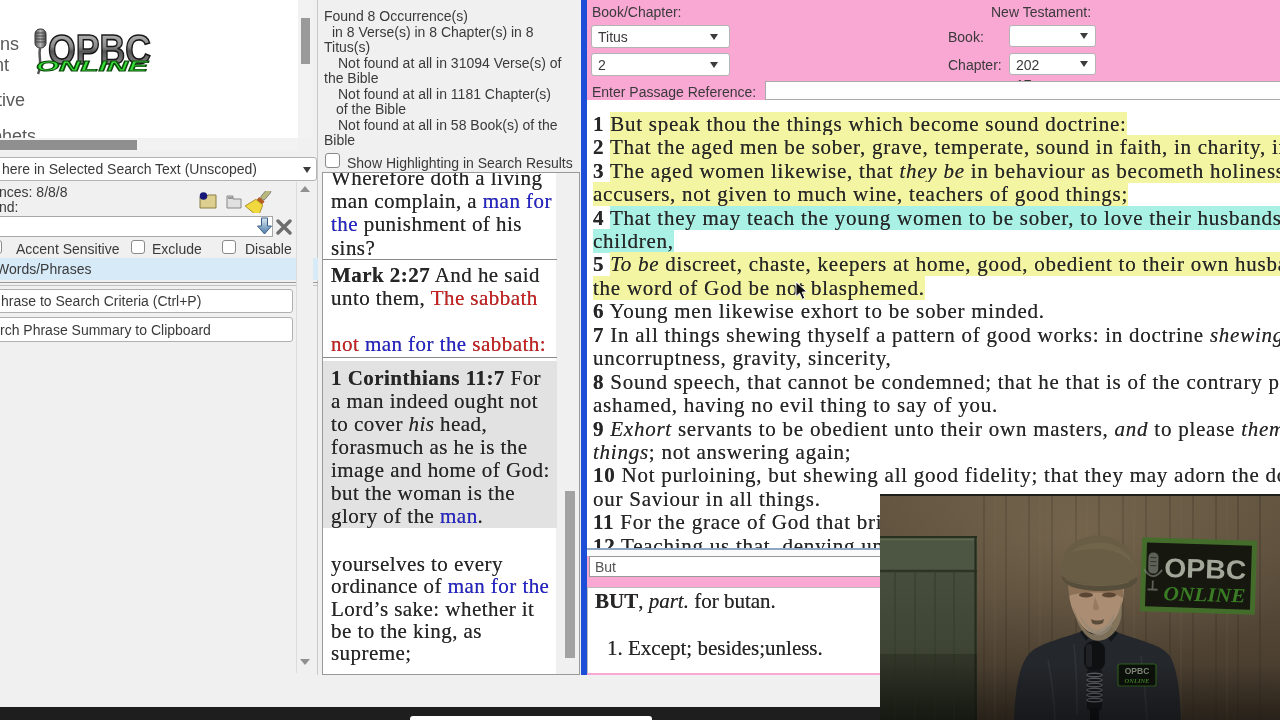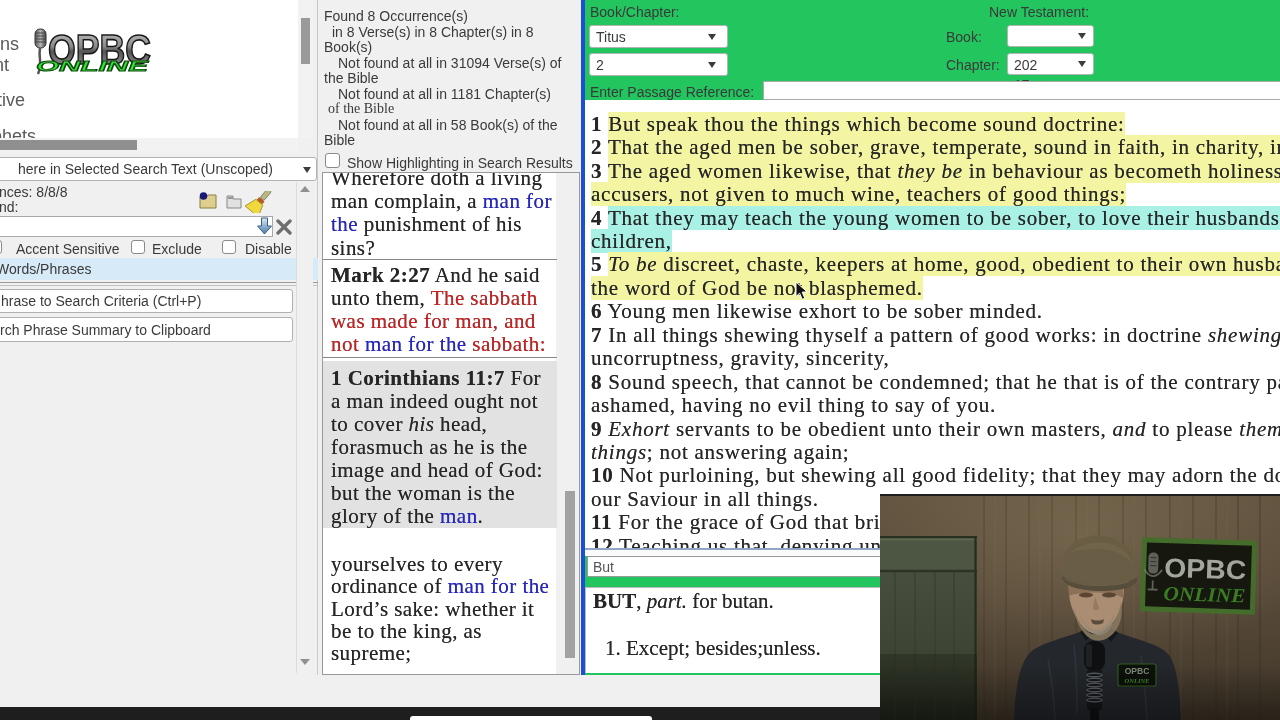--- a/index.html
+++ b/index.html
@@ -59,21 +59,21 @@
     </svg>
   </div>
 
   <div class="abs" style="left:298px;top:0;width:15px;height:138px;background:#f2f2f2;"></div>
   <div class="abs" style="left:301px;top:18px;width:9px;height:46px;background:#9a9a9a;"></div>
 
   <div class="abs" style="left:0;top:138px;width:298px;height:13px;background:#f2f2f2;"></div>
   <div class="abs" style="left:0;top:140px;width:137px;height:10px;background:#8f8f8f;"></div>
 
   <div class="abs dd" style="left:-2px;top:157px;width:319px;height:24px;border-radius:0 3px 3px 0;"></div>
-  <div class="abs s" style="left:18px;top:161px;">here in Selected Search Text (Unscoped)</div>
+  <div class="abs s" style="left:2px;top:161px;">here in Selected Search Text (Unscoped)</div>
   <div class="caret" style="left:303px;top:167px;"></div>
 
   <div class="abs s" style="left:-1px;top:184px;">nces: 8/8/8</div>
   <div class="abs s" style="left:-1px;top:199px;">nd:</div>
 
   <svg class="abs" style="left:199px;top:191px;" width="75" height="22" viewBox="0 0 75 22">
     <path d="M1,6 L7,6 L9,4 L17,4 L17,17 L1,17 Z" fill="#ddd08e" stroke="#8a7d45" stroke-width="1"></path>
     <circle cx="4.5" cy="5" r="3.8" fill="#181878"></circle>
     <path d="M28,5 h6 v3 h8 v9 h-14 z" fill="#e0e0e0" stroke="#888" stroke-width="1"></path>
     <rect x="29" y="6" width="5" height="2" fill="#999"></rect>
@@ -116,25 +116,25 @@
   <div class="abs s" style="left:0px;top:322px;">rch Phrase Summary to Clipboard</div>
 
   <div class="abs" style="left:296px;top:182px;width:17px;height:491px;background:#f0f0f0;border-left:1px solid #dcdcdc;"></div>
   <div class="abs" style="left:300px;top:186px;width:0;height:0;border-left:5px solid transparent;border-right:5px solid transparent;border-bottom:6px solid #909090;"></div>
   <div class="abs" style="left:300px;top:659px;width:0;height:0;border-left:5px solid transparent;border-right:5px solid transparent;border-top:6px solid #909090;"></div>
 </div>
 
 <div class="abs" style="left:319px;top:0;width:262px;height:675px;background:#f0f0f0;">
   <div class="abs s" style="left:5px;top:8px;">Found 8 Occurrence(s)</div>
   <div class="abs s" style="left:13px;top:24px;">in 8 Verse(s) in 8 Chapter(s) in 8</div>
-  <div class="abs s" style="left:5px;top:39px;">Book(s)</div>
+  <div class="abs s" style="left:5px;top:39px;">Titus(s)</div>
   <div class="abs s" style="left:19px;top:55px;">Not found at all in 31094 Verse(s) of</div>
   <div class="abs s" style="left:5px;top:70px;">the Bible</div>
   <div class="abs s" style="left:19px;top:86px;">Not found at all in 1181 Chapter(s)</div>
-  <div class="abs s" style="left:9px;top:101px;font-family:Liberation Serif, serif;">of the Bible</div>
+  <div class="abs s" style="left:17px;top:101px;">of the Bible</div>
   <div class="abs s" style="left:19px;top:117px;">Not found at all in 58 Book(s) of the</div>
   <div class="abs s" style="left:5px;top:132px;">Bible</div>
   <div class="cb" style="left:6px;top:153px;width:15px;height:15px;"></div>
   <div class="abs s" style="left:28px;top:155px;">Show Highlighting in Search Results</div>
 
   <div id="mlist" class="abs" style="left:3px;top:172px;width:258px;height:503px;background:#fff;border:1px solid #999;overflow:hidden;">
 
     <div class="abs" style="left:233px;top:0;width:25px;height:503px;background:#f0f0f0;"></div>
     <div class="abs" style="left:242px;top:318px;width:10px;height:167px;background:#a2a2a2;"></div>
 
@@ -142,38 +142,37 @@
 
     <div class="abs" style="left:0;top:86px;width:234px;height:1px;background:#888;"></div>
     <div class="abs" style="left:0;top:184px;width:234px;height:1px;background:#888;"></div>
 
     <div class="abs ser" style="left:8px;top:-6px;">Wherefore doth a living</div>
     <div class="abs ser" style="left:8px;top:17px;">man complain, a <span class="blue">man for</span></div>
     <div class="abs ser" style="left:8px;top:40px;"><span class="blue">the</span> punishment of his</div>
     <div class="abs ser" style="left:8px;top:64px;">sins?</div>
     <div class="abs ser" style="left:8px;top:91px;"><span class="b">Mark 2:27</span> And he said</div>
     <div class="abs ser" style="left:8px;top:114px;">unto them, <span class="red">The sabbath</span></div>
-    <div class="abs ser" style="left:8px;top:137px;"><span class="red">was made for man, and</span></div>
     <div class="abs ser" style="left:8px;top:160px;"><span class="red">not</span> <span class="blue">man for the</span> <span class="red">sabbath:</span></div>
     <div class="abs ser" style="left:8px;top:194px;"><span class="b">1 Corinthians 11:7</span> For</div>
     <div class="abs ser" style="left:8px;top:217px;">a man indeed ought not</div>
     <div class="abs ser" style="left:8px;top:240px;">to cover <span class="i">his</span> head,</div>
     <div class="abs ser" style="left:8px;top:263px;">forasmuch as he is the</div>
-    <div class="abs ser" style="left:8px;top:286px;">image and head of God:</div>
+    <div class="abs ser" style="left:8px;top:286px;">image and home of God:</div>
     <div class="abs ser" style="left:8px;top:309px;">but the woman is the</div>
     <div class="abs ser" style="left:8px;top:332px;">glory of the <span class="blue">man</span>.</div>
     <div class="abs ser" style="left:8px;top:380px;">yourselves to every</div>
     <div class="abs ser" style="left:8px;top:402px;">ordinance of <span class="blue">man for the</span></div>
     <div class="abs ser" style="left:8px;top:425px;">Lord’s sake: whether it</div>
     <div class="abs ser" style="left:8px;top:447px;">be to the king, as</div>
     <div class="abs ser" style="left:8px;top:469px;">supreme;</div>
   </div>
 </div>
 
-<div class="abs" style="left:581px;top:0;width:699px;height:675px;background:#22c55e;border-left:4px solid #1d4ed8;">
+<div class="abs" style="left:581px;top:0;width:699px;height:675px;background:#f9a8d4;border-left:6px solid #1d4ed8;">
   <div class="abs s" style="left:5px;top:4px;">Book/Chapter:</div>
   <div class="abs dd" style="left:4px;top:25px;width:139px;height:23px;"></div>
   <div class="abs s" style="left:11px;top:29px;">Titus</div>
   <div class="caret" style="left:123px;top:34px;"></div>
   <div class="abs dd" style="left:4px;top:53px;width:139px;height:23px;"></div>
   <div class="abs s" style="left:11px;top:57px;">2</div>
   <div class="caret" style="left:123px;top:62px;"></div>
   <div class="abs s" style="left:384px;top:4px;margin-left:20px;">New Testament:</div>
   <div class="abs s" style="left:361px;top:29px;width:56px;">Book:</div>
   <div class="abs dd" style="left:422px;top:25px;width:87px;height:22px;"></div>

